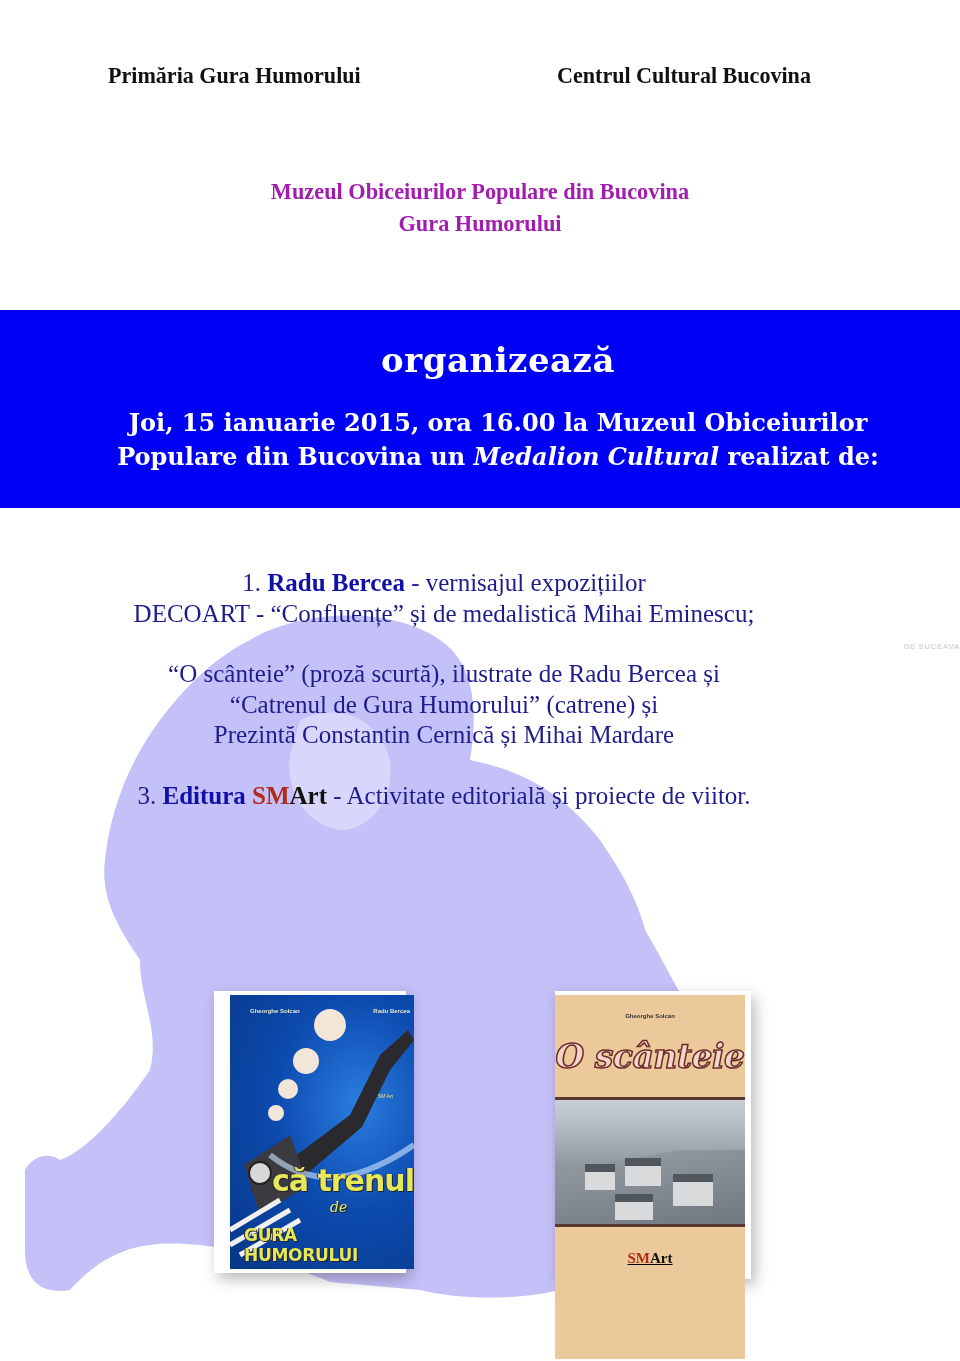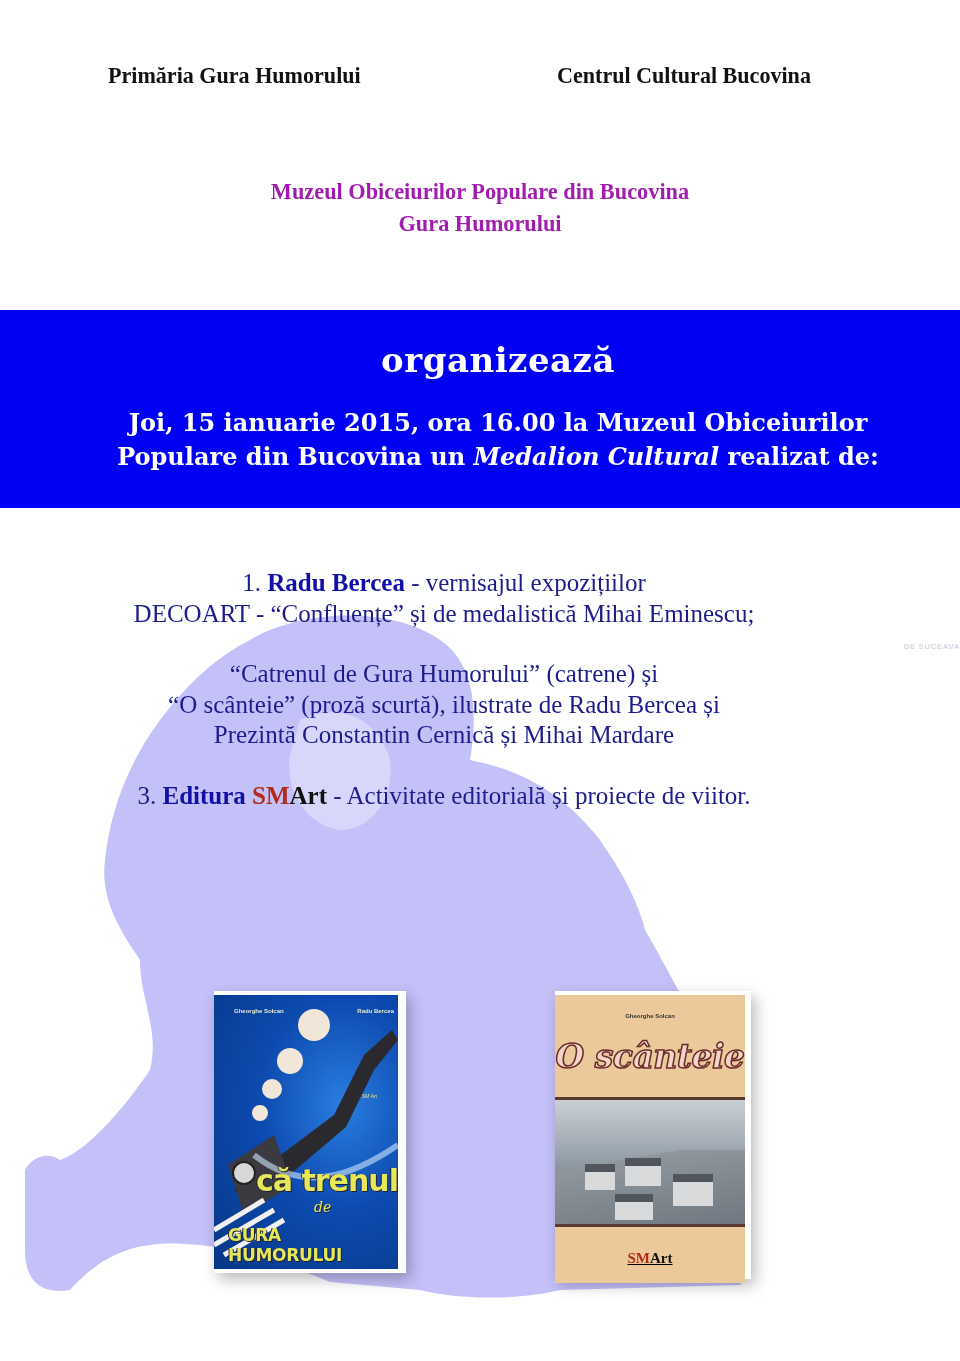--- a/index.html
+++ b/index.html
@@ -58,21 +58,21 @@
       font-family: "Liberation Sans", sans-serif; font-size: 8px; font-weight: bold;
       color: #d6d6e0; z-index: 1; letter-spacing: 0.5px;
     }
 
     .book {
       position: absolute; z-index: 3;
       box-shadow: 4px 6px 14px rgba(0,0,0,0.28);
     }
     .book1 {
       left: 214px; top: 991px; width: 192px; height: 282px;
-      background: #fff; padding: 4px 0 0 0; box-sizing: border-box;
+      background: #fff; padding: 4px 0 0 16px; box-sizing: border-box;
     }
     .book1 .cover {
       position: relative; width: 184px; height: 274px; overflow: hidden;
       background: radial-gradient(ellipse at 70% 40%, #2a7de0 0%, #0d4bb0 45%, #063786 100%);
     }
     .book1 .authors {
       position: absolute; top: 13px; left: 20px; width: 160px;
       font-family: "Liberation Sans", sans-serif; font-size: 6px; font-weight: bold; color: #e8e8d0;
       display: flex; justify-content: space-between;
     }
@@ -94,21 +94,21 @@
     }
     .book1 .publisher-mark {
       position: absolute; top: 98px; left: 148px; font-size: 5px; color: #f0e080;
       font-family: "Liberation Sans", sans-serif; text-align: center; line-height: 6px;
     }
     .book2 {
       left: 555px; top: 991px; width: 196px; height: 288px;
       background: #fff; padding: 4px 6px 0 0; box-sizing: border-box;
     }
     .book2 .cover {
-      position: relative; width: 190px; height: 288px; background: #ecc99a; overflow: hidden;
+      position: relative; width: 190px; height: 364px; background: #ecc99a; overflow: hidden;
     }
     .book2 .author {
       position: absolute; top: 18px; left: 0; width: 100%; text-align: center;
       font-family: "Liberation Sans", sans-serif; font-weight: bold; font-size: 6px; color: #333;
     }
     .book2 .title {
       position: absolute; top: 42px; left: 0; width: 100%; text-align: center;
       font-family: "DejaVu Serif", serif; font-style: italic; font-weight: bold; font-size: 33px;
       color: #f1d6c8; -webkit-text-stroke: 1.5px #6b2a2a; letter-spacing: -0.5px;
     }
@@ -180,22 +180,22 @@
 </svg>
 
 <div class="watermark">DE SUCEAVA</div>
 
 <div class="program">
   <div class="item">
     <div><span>1.</span> <b class="name">Radu Bercea</b><span> - vernisajul expozițiilor</span></div>
     <div>DECOART - “Confluențe” și de medalistică Mihai Eminescu;</div>
   </div>
   <div class="item">
+    <div>“O scânteie” (proză scurtă), ilustrate de Radu Bercea și</div>
     <div>“Catrenul de Gura Humorului” (catrene) și</div>
-    <div>“O scânteie” (proză scurtă), ilustrate de Radu Bercea și</div>
     <div>Prezintă Constantin Cernică și Mihai Mardare</div>
   </div>
   <div class="item">
     <div><span>3.</span> <b class="name">Editura</b> <span class="sm">SM</span><span class="art">Art</span><span> - Activitate editorială și proiecte de viitor.</span></div>
   </div>
 </div>
 
 <div class="book book1">
   <div class="cover">
     <svg style="position:absolute;left:0;top:0" width="184" height="274" viewBox="0 0 184 274">

